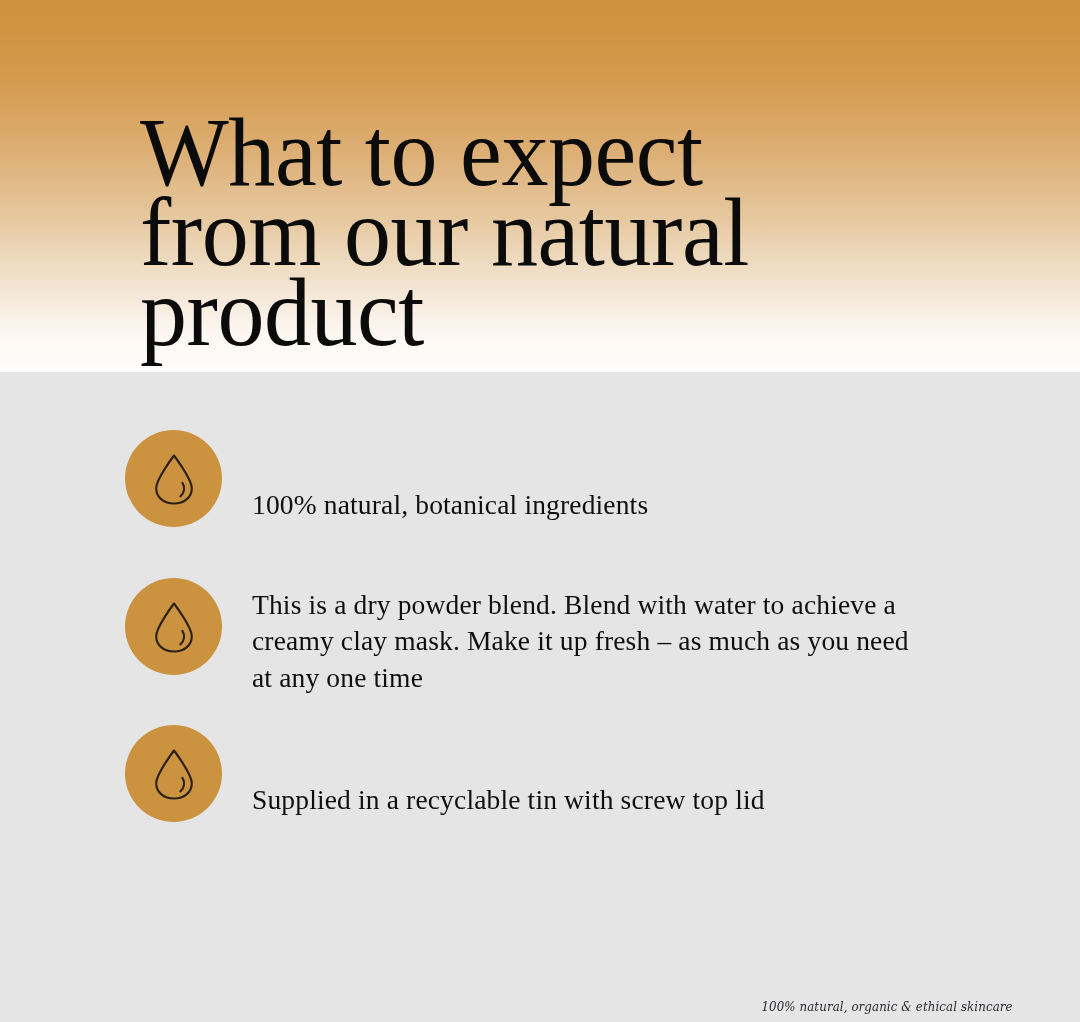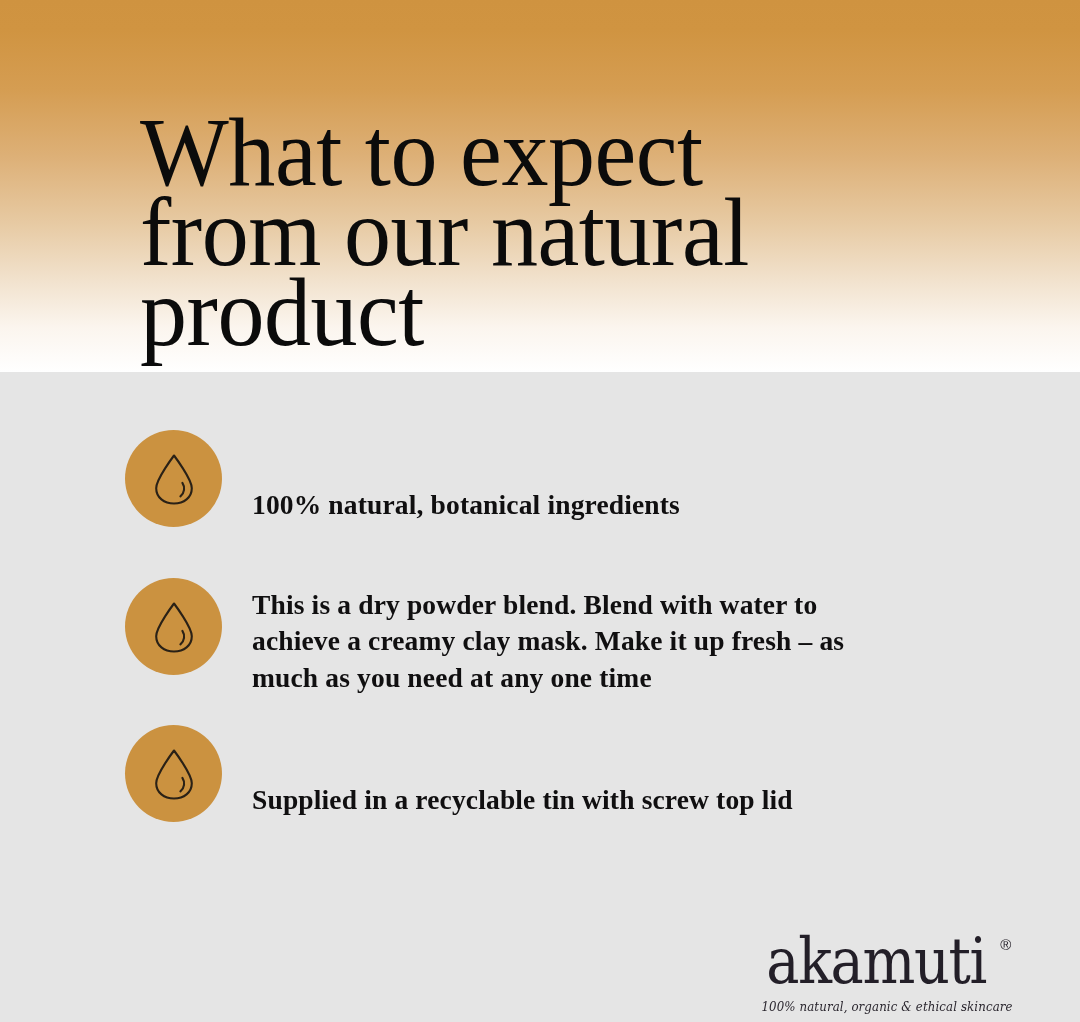--- a/index.html
+++ b/index.html
@@ -102,21 +102,21 @@
 
   .bullet-text {
     position: absolute;
     left: 252px;
     width: 660px;
     color: #100f10;
     font-family: "Liberation Serif", "DejaVu Serif", serif;
     font-size: 27.5px;
     line-height: 36.5px;
     letter-spacing: 0.15px;
-    font-weight: 700;
+    font-weight: 400;
   }
 
   .bullet-1 .bullet-text { top: 29px; }
   .bullet-2 .bullet-text { top: 129px; }
   .bullet-3 .bullet-text { top: 311px; }
 
   
   .bullet-1 .bullet-text { top: 29px; }
   .bullet-2 .bullet-text { top: -19px; }
   .bullet-3 .bullet-text { top: 29px; }
@@ -210,20 +210,16 @@
           <path d="M22 2.5 C22 2.5 4.2 26.0 4.2 35.2 C4.2 44.6 12.2 50.5 22 50.5 C31.8 50.5 39.8 44.6 39.8 35.2 C39.8 26.0 22 2.5 22 2.5 Z" fill="none" stroke="#2a2116" stroke-width="2.1" stroke-linejoin="round"></path>
           <path d="M30.4 29.8 C33.2 34.0 32.6 40.0 28.4 43.4" fill="none" stroke="#2a2116" stroke-width="2.1" stroke-linecap="round"></path>
         </svg>
       </span>
       <p class="bullet-text">Supplied in a recyclable tin with screw top lid</p>
     </div>
 
   </div>
 
   <div class="logo">
-    <div class="logo-wordmark-wrap">
-      <span class="logo-wordmark">akamuti</span>
-      <span class="logo-reg">®</span>
-    </div>
     <div class="logo-tagline">100% natural, organic &amp; ethical skincare</div>
   </div>
 
 </div>
 
 </body></html>

